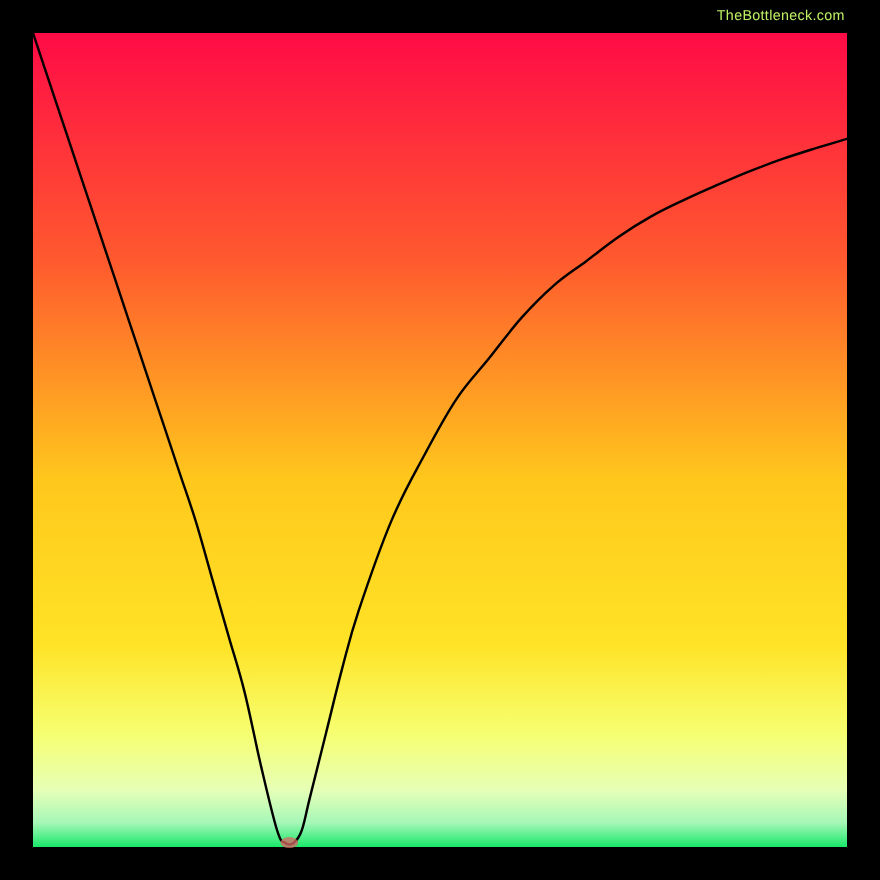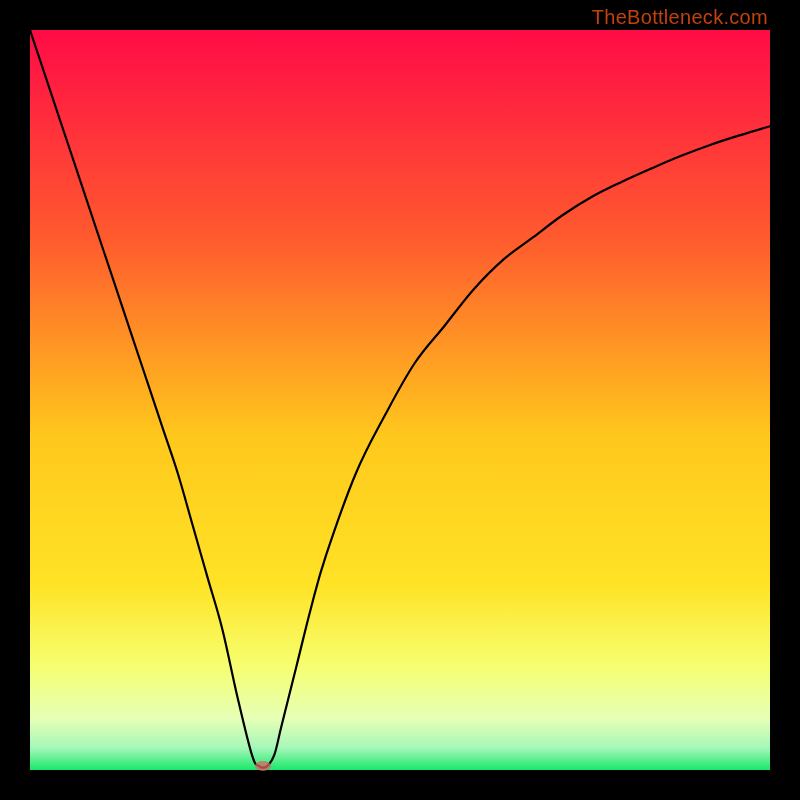--- a/index.html
+++ b/index.html
@@ -29,22 +29,22 @@
     position: absolute;
     left: 0;
     top: 0;
     width: 100%;
     height: 100%;
   }
   .watermark {
     position: absolute;
     top: 6px;
     right: 32px;
-    color: #c2410c;
-    font-size: 20px;
+    color: #bef264;
+    font-size: 13px;
     font-weight: 500;
     letter-spacing: 0.3px;
   }
   .minimum-marker {
     position: absolute;
     width: 16px;
     height: 10px;
     border-radius: 50%;
     background: rgba(220, 100, 100, 0.75);
   }

